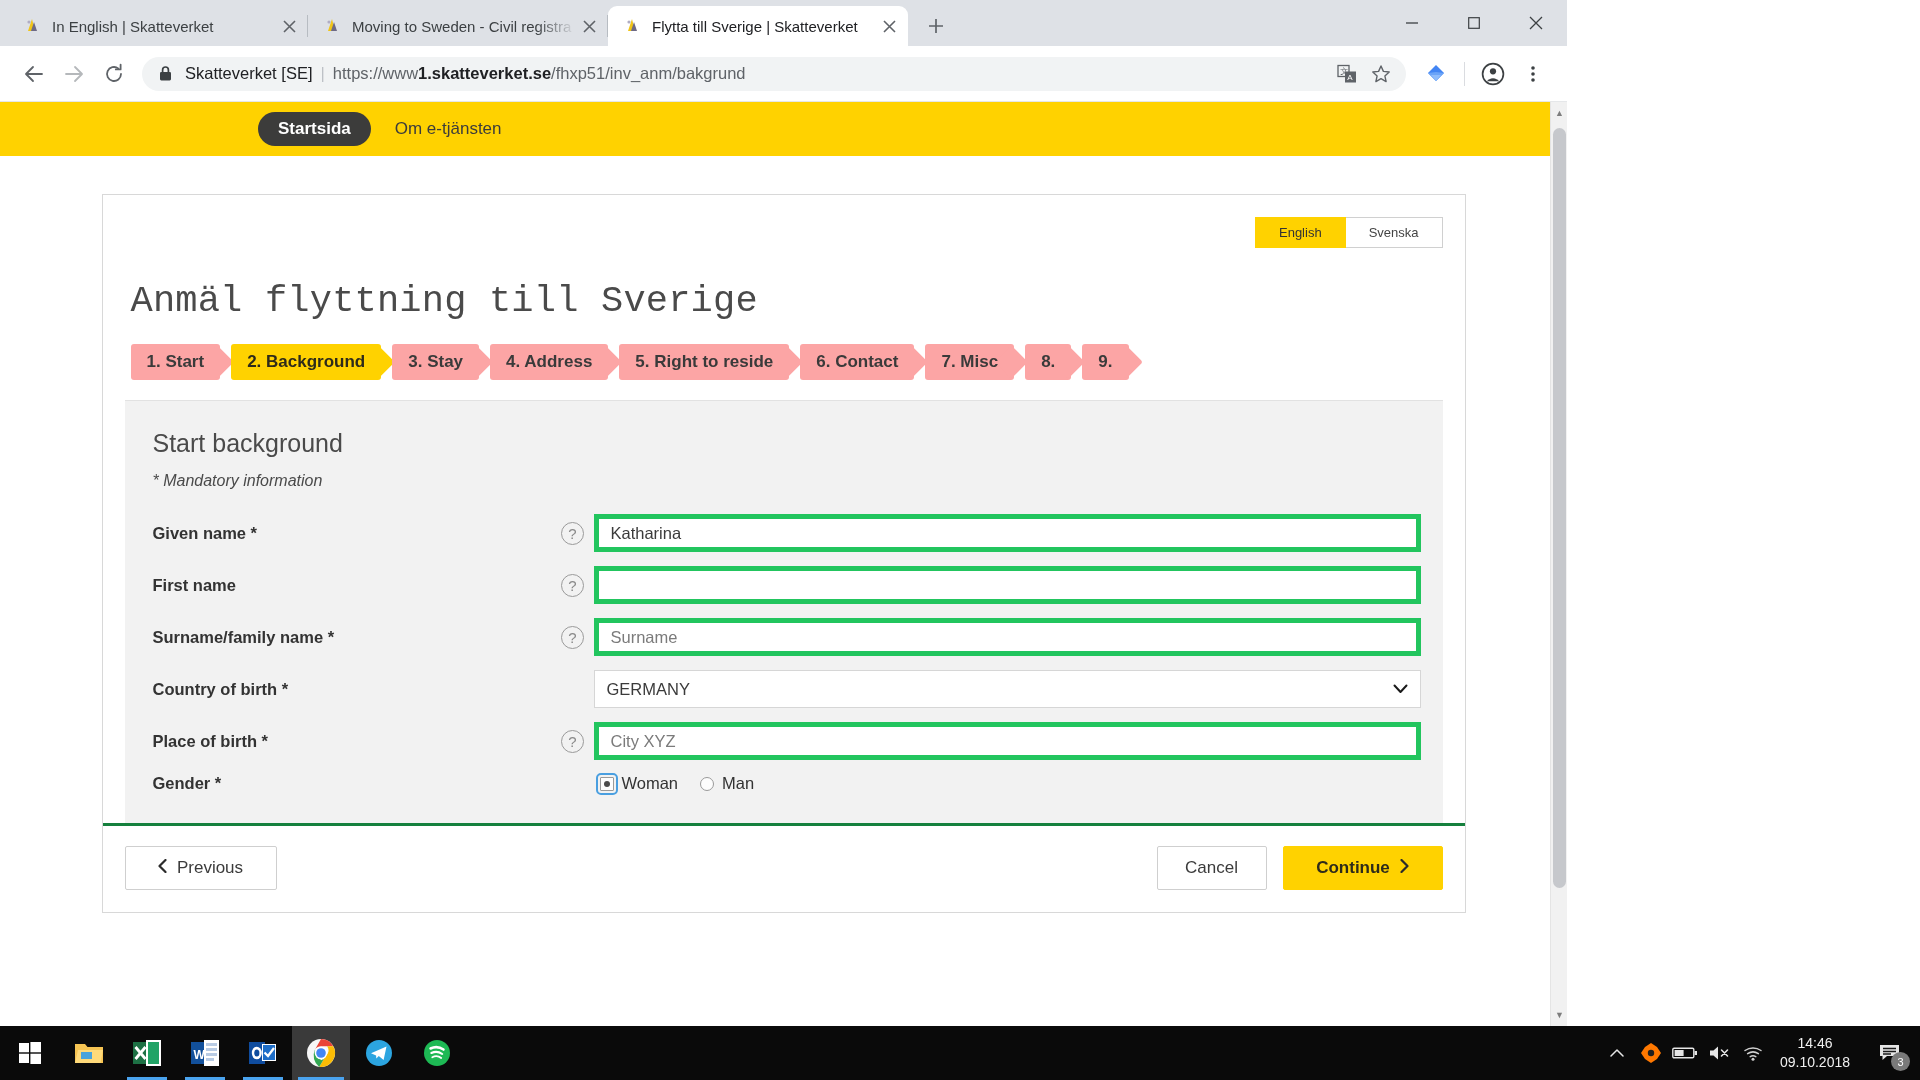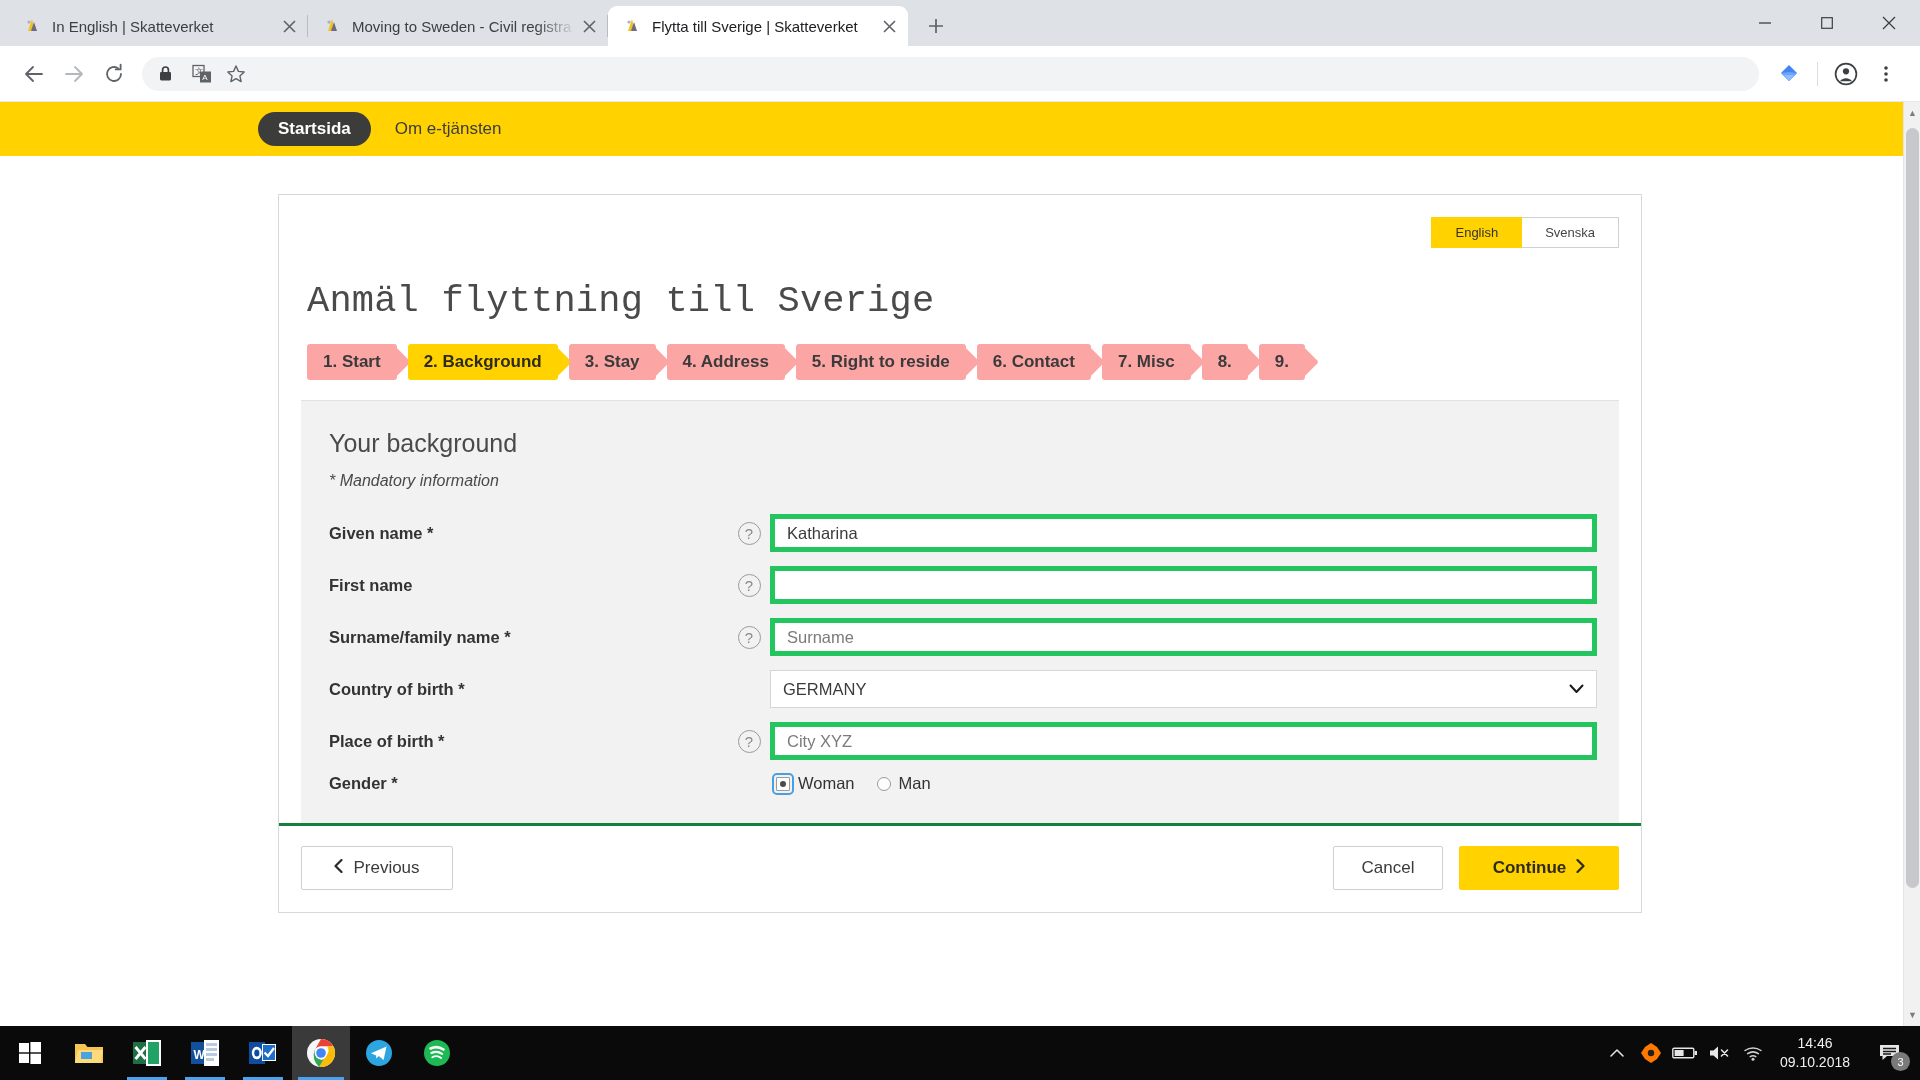--- a/index.html
+++ b/index.html
@@ -4,21 +4,21 @@
 <style>
   * { box-sizing: border-box; margin: 0; padding: 0; }
   html, body {
     width: 1920px; height: 1080px;
     overflow: hidden;
     font-family: "Liberation Sans", sans-serif;
     background: #ffffff;
   }
 
   
-  .browser { width: 1920px; height: 1026px; display: flex; flex-direction: column; }
+  .browser { width: 1567px; height: 1026px; display: flex; flex-direction: column; }
 
   .tabstrip {
     height: 46px;
     background: #dee1e6;
     display: flex;
     align-items: flex-end;
     padding-left: 8px;
     position: relative;
   }
   .tab {
@@ -456,20 +456,21 @@
       </svg>
     </div>
 
     <div class="omnibox">
       <span class="omni-lock">
         <svg width="15" height="17" viewBox="0 0 15 17">
           <rect x="2" y="7" width="11" height="8.4" rx="1.3" fill="#3c4043"></rect>
           <path d="M4.6 7 V4.9 A2.9 2.9 0 0 1 10.4 4.9 V7" stroke="#3c4043" stroke-width="1.7" fill="none"></path>
         </svg>
       </span>
+      <span class="omni-text"><span class="secure">Skatteverket [SE]</span><span class="omni-sep">|</span><span>https://www</span><b>1.skatteverket.se</b><span>/fhxp51/inv_anm/bakgrund</span></span>
       <span class="omni-icons">
         <span class="tb-btn">
           <svg width="20" height="20" viewBox="0 0 20 20">
             <rect x="1" y="1.5" width="11" height="11" fill="none" stroke="#5f6368" stroke-width="1.3"></rect>
             <text x="3.2" y="10" font-size="8" fill="#5f6368" font-family="Liberation Sans, sans-serif">文</text>
             <rect x="8" y="7.5" width="11" height="11" fill="#5f6368"></rect>
             <text x="10.3" y="16.2" font-size="8" fill="#ffffff" font-family="Liberation Sans, sans-serif">A</text>
           </svg>
         </span>
         <span class="tb-btn">
@@ -548,21 +549,21 @@
               </div>
             <div class="step">
                 <span>8.</span>
               </div>
             <div class="step last">
                 <span>9.</span>
               </div>
           </div>
 
           <div class="panel">
-            <h2>Your background</h2>
+            <h2>Start background</h2>
             <div class="mandatory">* Mandatory information</div>
 
             <div class="frow">
               <div class="flabel">Given name *</div>
               <div class="fhelp">
                 <div class="help-ico">?</div>
               </div>
               <div class="finput">Katharina</div>
             </div>
 

